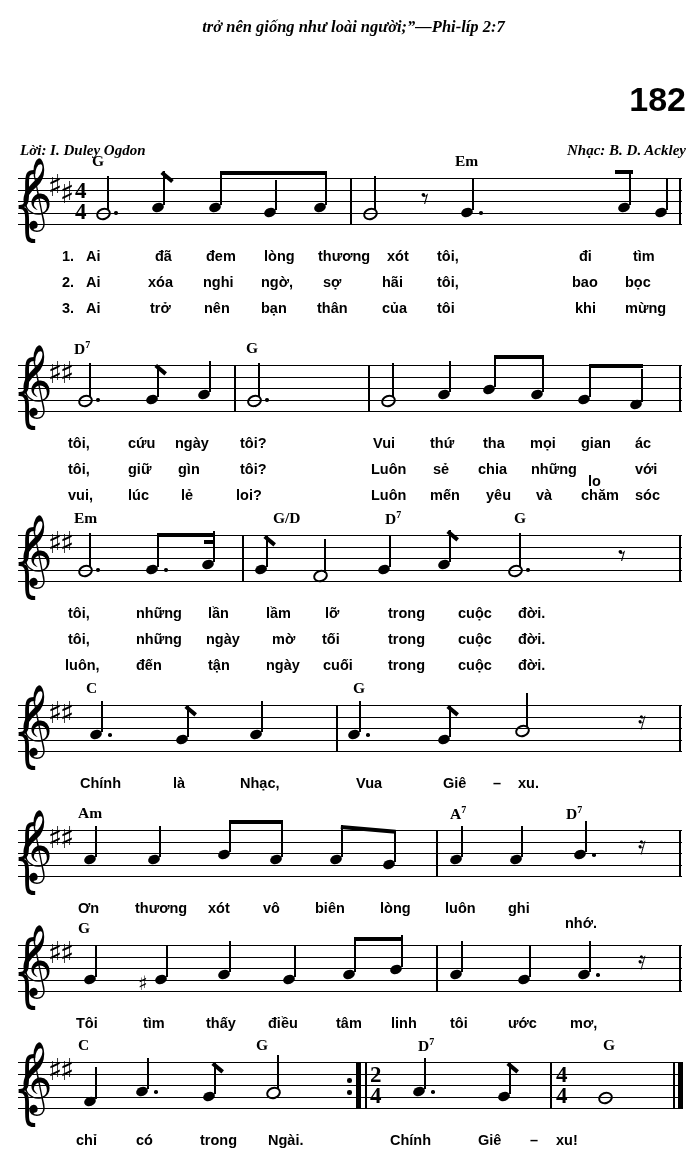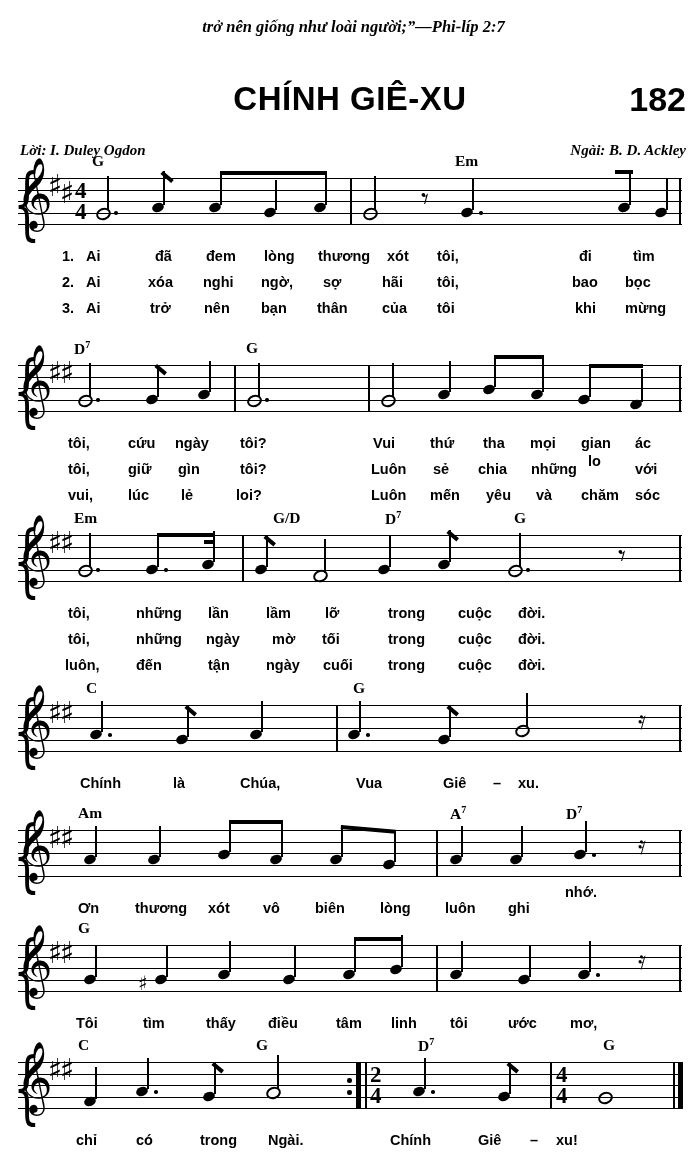--- a/index.html
+++ b/index.html
@@ -225,24 +225,23 @@
 </style>
 </head>
 <body>
 
 <div class="page">
 
   <div class="epigraph">
     <span class="line2">trở nên giống như loài người;”—Phi-líp 2:7</span>
   </div>
 
-  <div class="song-title">CHÍNH GIÊ-XU</div>
   <div class="song-number">182</div>
   <div class="credit-left">Lời: I. Duley Ogdon</div>
-  <div class="credit-right">Ngài: B. D. Ackley</div>
+  <div class="credit-right">Nhạc: B. D. Ackley</div>
 
   <div class="system" style="top:178px;">
     <div class="brace">{</div>
     <div class="staff">
       <div class="ln"></div>
         <div class="ln"></div>
         <div class="ln"></div>
         <div class="ln"></div>
         <div class="ln"></div>
     </div>
@@ -394,21 +393,21 @@
     <div class="lyric" style="left:617px; top:70px;">ác</div>
 
     <div class="lyric" style="left:50px; top:96px;">tôi,</div>
     <div class="lyric" style="left:110px; top:96px;">giữ</div>
     <div class="lyric" style="left:160px; top:96px;">gìn</div>
     <div class="lyric" style="left:222px; top:96px;">tôi?</div>
     <div class="lyric" style="left:353px; top:96px;">Luôn</div>
     <div class="lyric" style="left:415px; top:96px;">sẻ</div>
     <div class="lyric" style="left:460px; top:96px;">chia</div>
     <div class="lyric" style="left:513px; top:96px;">những</div>
-    <div class="lyric" style="left:570px; top:88px;">lo</div>
+    <div class="lyric" style="left:570px; top:108px;">lo</div>
     <div class="lyric" style="left:617px; top:96px;">với</div>
 
     <div class="lyric" style="left:50px; top:122px;">vui,</div>
     <div class="lyric" style="left:110px; top:122px;">lúc</div>
     <div class="lyric" style="left:163px; top:122px;">lẻ</div>
     <div class="lyric" style="left:218px; top:122px;">loi?</div>
     <div class="lyric" style="left:353px; top:122px;">Luôn</div>
     <div class="lyric" style="left:412px; top:122px;">mến</div>
     <div class="lyric" style="left:468px; top:122px;">yêu</div>
     <div class="lyric" style="left:518px; top:122px;">và</div>
@@ -537,21 +536,21 @@
 
     <div class="note hollow" style="left:497px; top:20px;"></div>
     <div class="stem" style="left:508px; top:-12px; height:34px;"></div>
 
     <div class="rest-eighth" style="left:620px; top:2px;">𝄿</div>
 
     <div class="barline" style="left:661px;"></div>
 
     <div class="lyric" style="left:62px; top:70px;">Chính</div>
     <div class="lyric" style="left:155px; top:70px;">là</div>
-    <div class="lyric" style="left:222px; top:70px;">Chúa,</div>
+    <div class="lyric" style="left:222px; top:70px;">Nhạc,</div>
     <div class="lyric" style="left:338px; top:70px;">Vua</div>
     <div class="lyric" style="left:425px; top:70px;">Giê</div>
     <div class="lyric" style="left:475px; top:70px;">–</div>
     <div class="lyric" style="left:500px; top:70px;">xu.</div>
   </div>
 
   <div class="system" style="top:830px;">
     <div class="brace">{</div>
     <div class="staff">
       <div class="ln"></div>
@@ -603,21 +602,21 @@
     <div class="barline" style="left:661px;"></div>
 
     <div class="lyric" style="left:60px; top:70px;">Ơn</div>
     <div class="lyric" style="left:117px; top:70px;">thương</div>
     <div class="lyric" style="left:190px; top:70px;">xót</div>
     <div class="lyric" style="left:245px; top:70px;">vô</div>
     <div class="lyric" style="left:297px; top:70px;">biên</div>
     <div class="lyric" style="left:362px; top:70px;">lòng</div>
     <div class="lyric" style="left:427px; top:70px;">luôn</div>
     <div class="lyric" style="left:490px; top:70px;">ghi</div>
-    <div class="lyric" style="left:547px; top:54px;">nhớ.</div>
+    <div class="lyric" style="left:547px; top:85px;">nhớ.</div>
   </div>
 
   <div class="system" style="top:945px;">
     <div class="brace">{</div>
     <div class="staff">
       <div class="ln"></div>
         <div class="ln"></div>
         <div class="ln"></div>
         <div class="ln"></div>
         <div class="ln"></div>

